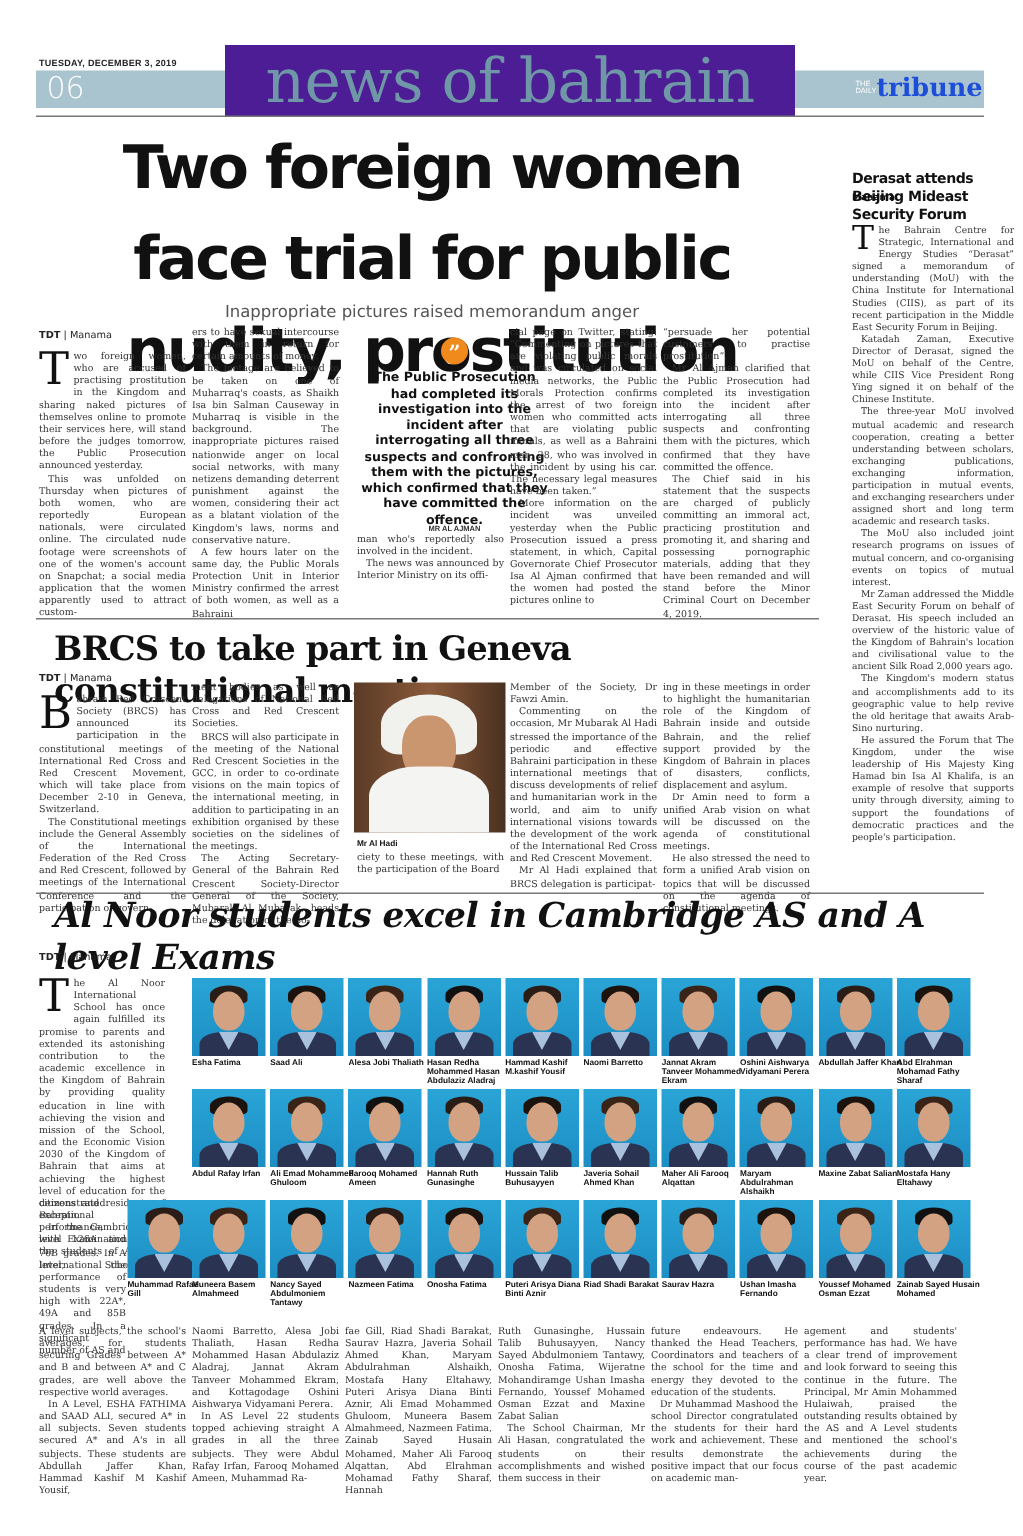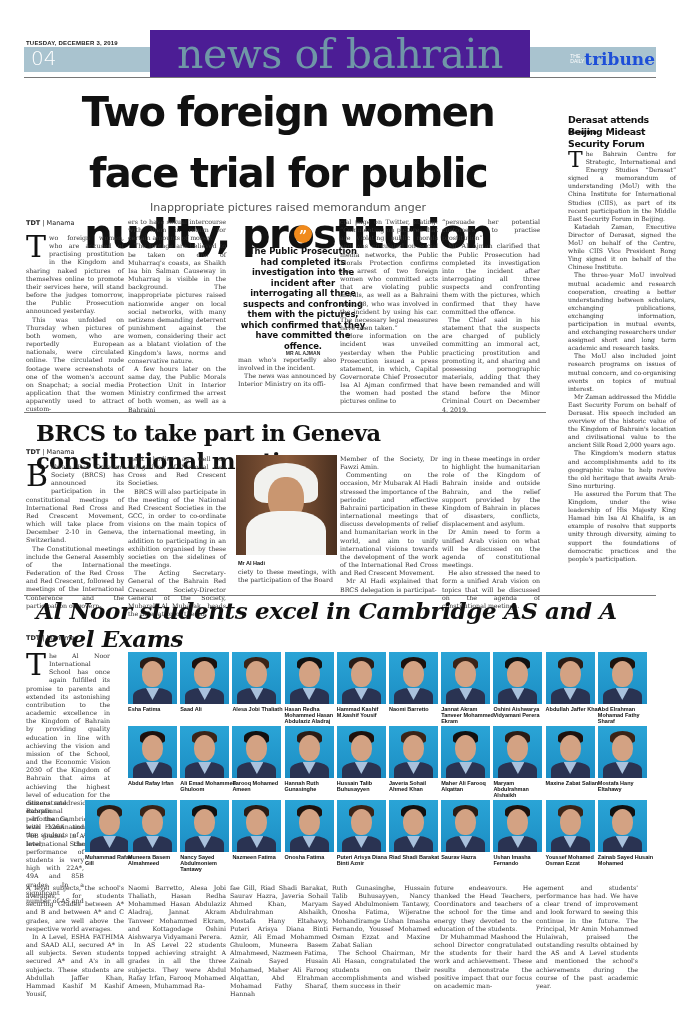--- a/index.html
+++ b/index.html
@@ -37,21 +37,21 @@
   .stu .hair{position:absolute;left:12px;top:5px;width:25px;height:12px;border-radius:50% 50% 20% 20%;background:#2a1c16;}
   .stu .body{position:absolute;left:5px;top:36px;width:39px;height:20px;border-radius:40% 40% 0 0;background:#2a3352;}
   .stu .collar{position:absolute;left:18px;top:36px;width:13px;height:12px;background:#a9c1dc;clip-path:polygon(0 0,100% 0,50% 100%);}
   .stu .name{margin-top:2px;width:56px;}
 </style>
 </head>
 <body>
 
 <div class="abs date">TUESDAY, DECEMBER 3, 2019</div>
 <div class="abs band"></div>
-<div class="abs band-page">04</div>
+<div class="abs band-page">06</div>
 <div class="abs band-title">news of bahrain</div>
 <div class="abs brand">
   <span class="brand-small">THE DAILY</span>
   <span class="brand-main">tribune</span>
 </div>
 <div class="abs hr" style="left:24px;top:77px;width:632px;"></div>
 
 <h1 class="abs hl1">Two foreign women face trial for public nudity, prostitution</h1>
 <div class="abs subhead">Inappropriate pictures raised memorandum anger</div>
 <div class="abs byline" style="left:26px;top:219px;"><b>TDT</b> | <span>Manama</span></div>

